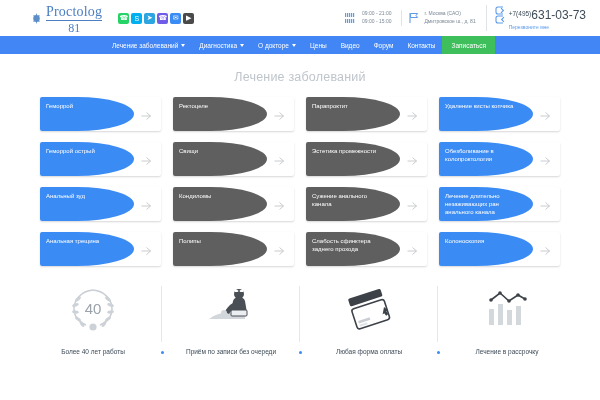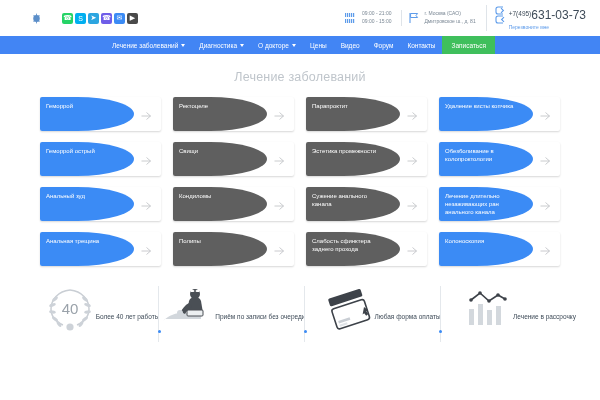--- a/index.html
+++ b/index.html
@@ -162,25 +162,24 @@
   
   .features {
     margin-top: 18px;
     padding: 0 24px;
     display: flex;
     align-items: flex-end;
   }
   .feat {
     flex: 1 1 0;
     display: flex;
-    flex-direction: row;
+    flex-direction: column;
     align-items: center;
     position: relative;
     padding-bottom: 4px;
-    justify-content: flex-end;
   }
   .feat-icon { height: 50px; display: flex; align-items: center; justify-content: center; }
   .feat-label {
     font-size: 6.5px;
     color: #3d4a57;
     margin-top: 14px;
     white-space: nowrap;
   }
   .feat-sep {
     position: absolute;
@@ -199,20 +198,24 @@
 </head>
 <body>
 
 <div class="topbar">
 
   <div class="logo-block">
     <svg class="logo-mark" viewBox="0 0 24 24">
       <circle cx="12" cy="12" r="6" fill="#5b8ec9"></circle>
       <path d="M12 3v18M6 7h12M6 17h12" stroke="#5b8ec9" stroke-width="1.6" fill="none"></path>
     </svg>
+    <span class="logo-text">
+      <span class="logo-word">Proctolog</span>
+      <span class="logo-num">81</span>
+    </span>
   </div>
 
   <div class="socials">
     <span class="soc" style="background:#25D366">☎</span>
     <span class="soc" style="background:#00AFF0">S</span>
     <span class="soc" style="background:#2CA5E0">➤</span>
     <span class="soc" style="background:#6f5de8">☎</span>
     <span class="soc" style="background:#3b8bf5">✉</span>
     <span class="soc" style="background:#4a4a4a">▶</span>
   </div>

